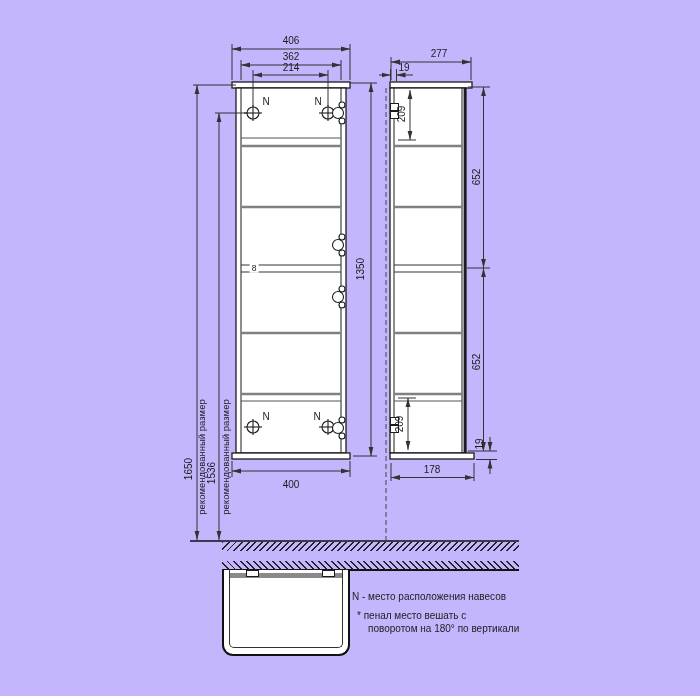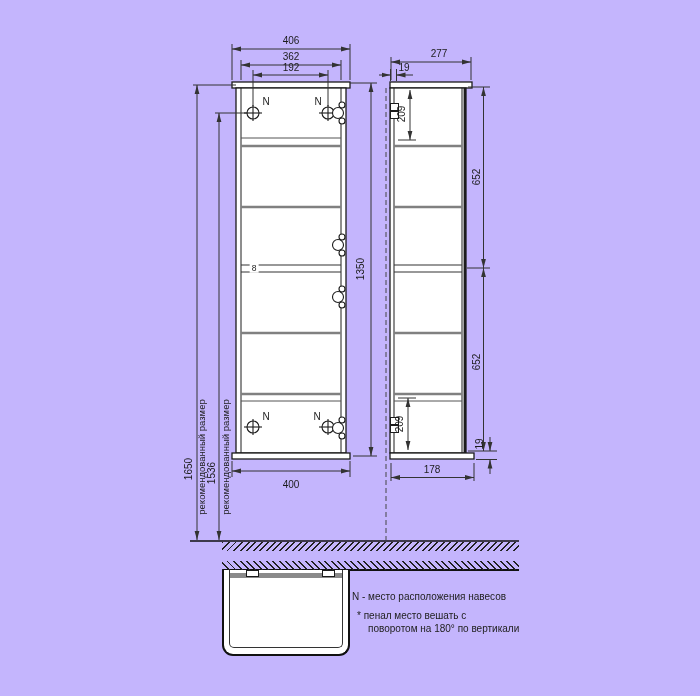--- a/index.html
+++ b/index.html
@@ -177,21 +177,21 @@
   <div class="hatch hatch-wall"></div>
 
   <div class="plan-outer"></div>
   <div class="plan-inner"></div>
   <div class="plan-back"></div>
   <div class="plan-bracket" style="left:246px;"></div>
   <div class="plan-bracket" style="left:322px;"></div>
 
   <div class="lbl" style="left:291px;top:41px;">406</div>
   <div class="lbl" style="left:291px;top:57px;text-align:right;">362</div>
-  <div class="lbl" style="left:291px;top:68px;">192</div>
+  <div class="lbl" style="left:291px;top:68px;">214</div>
   <div class="lbl" style="left:291px;top:485px;">400</div>
   <div class="lbl rot" style="left:361px;top:269px;">1350</div>
   <div class="lbl tiny" style="left:254px;top:268px;">8</div>
 
   <div class="lbl" style="left:266px;top:102px;">N</div>
   <div class="lbl" style="left:318px;top:102px;">N</div>
   <div class="lbl" style="left:266px;top:417px;">N</div>
   <div class="lbl" style="left:317px;top:417px;">N</div>
 
   <div class="lbl" style="left:439px;top:54px;text-align:right;">277</div>

